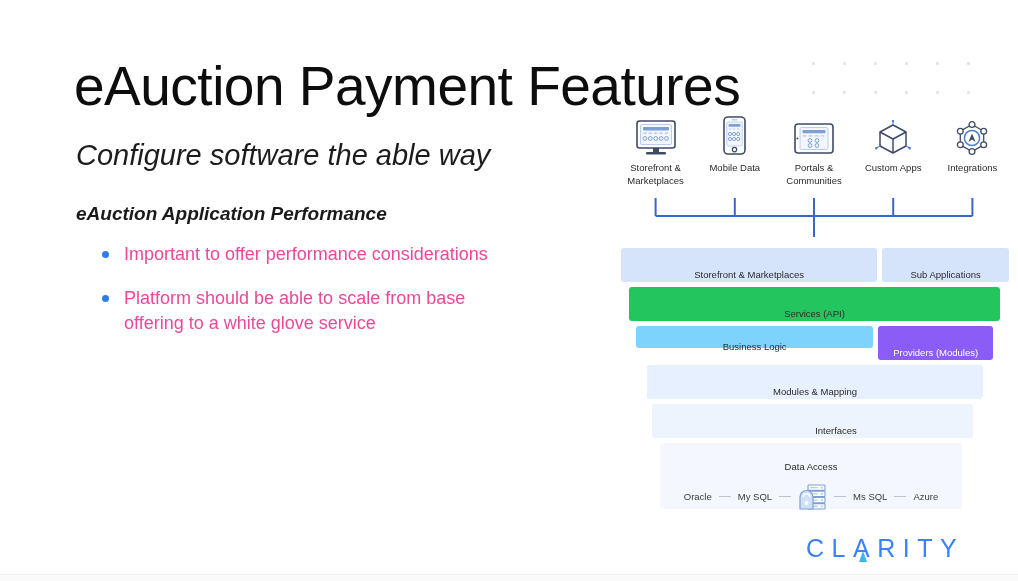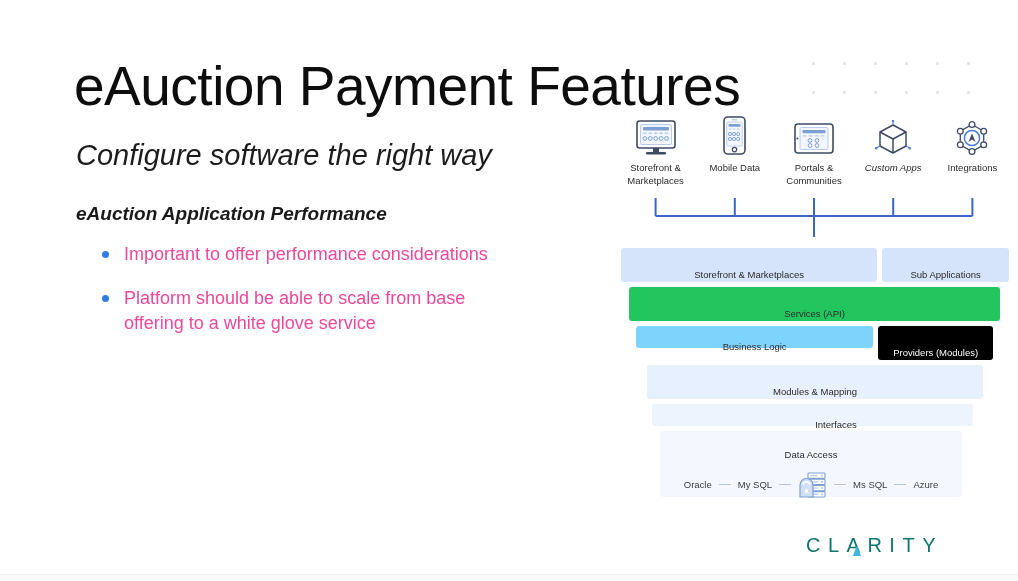--- a/index.html
+++ b/index.html
@@ -197,24 +197,24 @@
     width: 12px;
     height: 1px;
     background: #b9c4d6;
   }
 
   
   #logo {
     position: absolute;
     left: 806px;
     top: 534px;
-    font-size: 20px;
+    font-size: 25px;
     letter-spacing: 7.5px;
     font-weight: 400;
-    color: #0f766e;
+    color: #3b82f6;
     white-space: nowrap;
   }
   #logo .logo-a {
     position: relative;
     display: inline-block;
   }
   #logo .logo-a-accent {
     position: absolute;
     left: 6px;
     bottom: 1px;
@@ -239,21 +239,21 @@
       <i style="left: 155px; top: 0px;"></i>
       <i style="left: 0px; top: 29px;"></i>
       <i style="left: 31px; top: 29px;"></i>
       <i style="left: 62px; top: 29px;"></i>
       <i style="left: 93px; top: 29px;"></i>
       <i style="left: 124px; top: 29px;"></i>
       <i style="left: 155px; top: 29px;"></i>
     </div>
 
   <div id="title">eAuction Payment Features</div>
-  <div id="subtitle">Configure software the right way</div>
+  <div id="subtitle">Configure software the able way</div>
   <div id="section-heading">eAuction Application Performance</div>
 
   <div id="bullets">
     <div class="bullet-row">
       <span class="bullet-dot"></span>
       <span class="bullet-text">Important to offer performance considerations</span>
     </div>
     <div class="bullet-row">
       <span class="bullet-dot"></span>
       <span class="bullet-text">Platform should be able to scale from base offering to a white glove service</span>
@@ -316,21 +316,21 @@
             <rect x="27.5" y="14.2" width="4.2" height="1.4" rx="0.7" fill="#b9cdea"></rect>
             <circle cx="17" cy="19.5" r="1.9" fill="none" stroke="#7e9fd4" stroke-width="1"></circle>
             <circle cx="24" cy="19.5" r="1.9" fill="none" stroke="#7e9fd4" stroke-width="1"></circle>
             <circle cx="17" cy="24.5" r="1.9" fill="none" stroke="#7e9fd4" stroke-width="1"></circle>
             <circle cx="24" cy="24.5" r="1.9" fill="none" stroke="#7e9fd4" stroke-width="1"></circle>
             <circle cx="4.4" cy="17.5" r="1" fill="#3f4a63"></circle>
           </svg>
         </div>
         <div class="icon-label">Portals &amp;<br>Communities</div>
       </div>
-      <div class="icon-cell" style="left: 235.2px; font-style: italic;">
+      <div class="icon-cell" style="left: 235.2px;">
         <div class="icon-glyph">
           <svg width="38" height="36" viewBox="0 0 38 36">
             <g fill="none" stroke="#3f4a63" stroke-width="1.5" stroke-linejoin="round">
               <path d="M19 5 L32 12 L32 26 L19 33 L6 26 L6 12 Z"></path>
               <path d="M6 12 L19 19 L32 12"></path>
               <path d="M19 19 L19 33"></path>
             </g>
             <g stroke="#4a7fd6" stroke-width="1.1">
               <path d="M19 5 L19 1"></path>
               <path d="M6 26 L2.5 28"></path>
@@ -386,31 +386,31 @@
       </div>
       <div class="layer-row" style="margin-left: 13px; width: 371px;">
         <div class="layer-bar" style="flex: 1 1 0%; background: #22c55e; height: 34px;">
           <span class="bar-label">Services (API)</span>
         </div>
       </div>
       <div class="layer-row" style="margin-left: 20px; width: 357px;">
         <div class="layer-bar" style="flex: 2.07 1 0%; background: #7dd3fc; height: 22px;">
           <span class="bar-label">Business Logic</span>
         </div>
-        <div class="layer-bar accent" style="flex: 1 1 0%; background: #000000; height: 34px;">
+        <div class="layer-bar accent" style="flex: 1 1 0%; background: #8b5cf6; height: 34px;">
           <span class="bar-label">Providers (Modules)</span>
         </div>
       </div>
       <div class="layer-row" style="margin-left: 31px; width: 336px; border-radius: 11px;">
         <div class="layer-bar" style="flex: 1 1 0%; background: rgb(231, 240, 254); height: 34px;">
           <span class="bar-label">Modules &amp; Mapping</span>
         </div>
       </div>
       <div class="layer-row" style="margin-left: 36px; width: 321px;">
-        <div class="layer-bar" style="flex: 1 1 0%; background: rgb(238, 244, 254); height: 22px; padding-left: 47px;">
+        <div class="layer-bar" style="flex: 1 1 0%; background: rgb(238, 244, 254); height: 34px; padding-left: 47px;">
           <span class="bar-label">Interfaces</span>
         </div>
       </div>
       <div class="layer-row" style="margin-left: 44px; width: 302px;">
         <div class="layer-bar" style="flex: 1 1 0%; background: rgb(244, 248, 254); height: 66px;">
           <div class="data-access-inner">
             <div class="bar-label">Data Access</div>
             <div class="db-row">
               <span class="db-name">Oracle</span>
               <span class="db-dash"></span>

